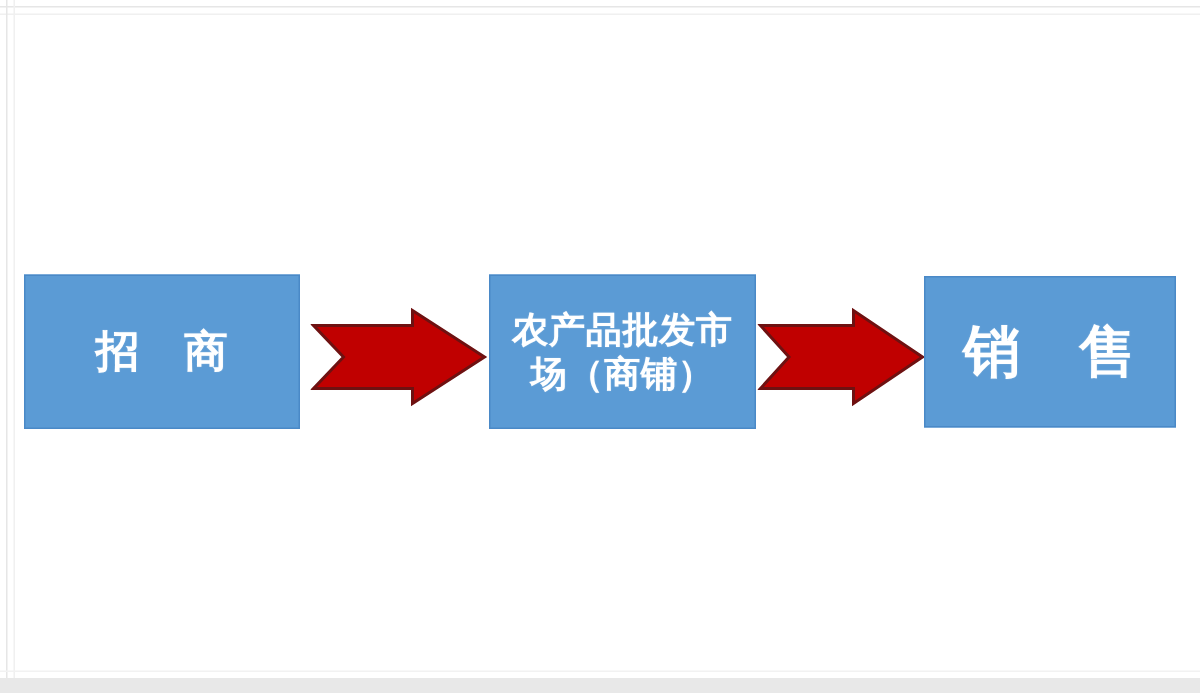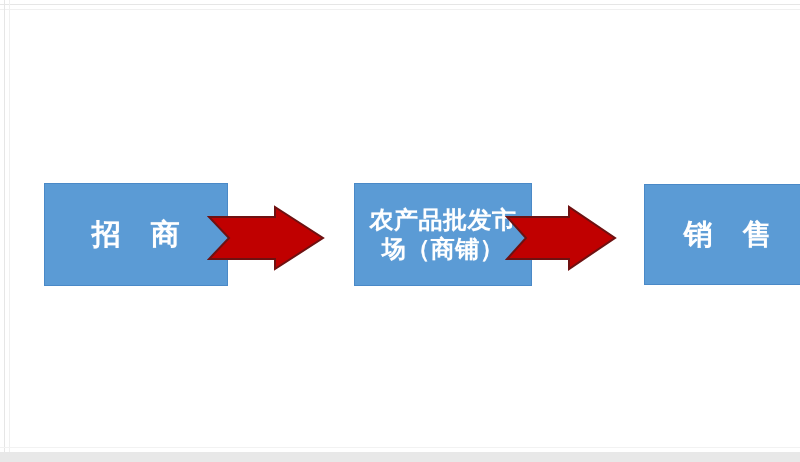--- a/index.html
+++ b/index.html
@@ -45,38 +45,37 @@
   
   .proc-box {
     position: absolute;
     box-sizing: border-box;
     background: #5b9bd5;
     border: 1px solid #4a89c7;
     display: flex;
     align-items: center;
     justify-content: center;
     text-align: center;
-    margin-left: 28px;
   }
   .proc-box .proc-label {
     color: #ffffff;
     font-weight: bold;
     line-height: 1.18;
     letter-spacing: 0.5px;
     white-space: pre-line;
     text-shadow: 0 0 1px rgba(255,255,255,0.35);
   }
 
   #box-recruit  { left: 16px;  top: 183px; width: 184px; height: 103px; }
   #box-market   { left: 326px; top: 183px; width: 178px; height: 103px; }
   #box-sales    { left: 616px; top: 184px; width: 168px; height: 101px; }
 
   #box-recruit .proc-label { font-size: 29px; }
   #box-market  .proc-label { font-size: 24px; }
-  #box-sales   .proc-label { font-size: 29px; }
+  #box-sales   .proc-label { font-size: 38px; }
 
   
   .block-arrow {
     position: absolute;
     overflow: visible;
   }
   #arrow-1 { left: 207px; top: 205px; width: 118px; height: 66px; }
   #arrow-2 { left: 505px; top: 205px; width: 112px; height: 66px; }
 </style>
 </head>

